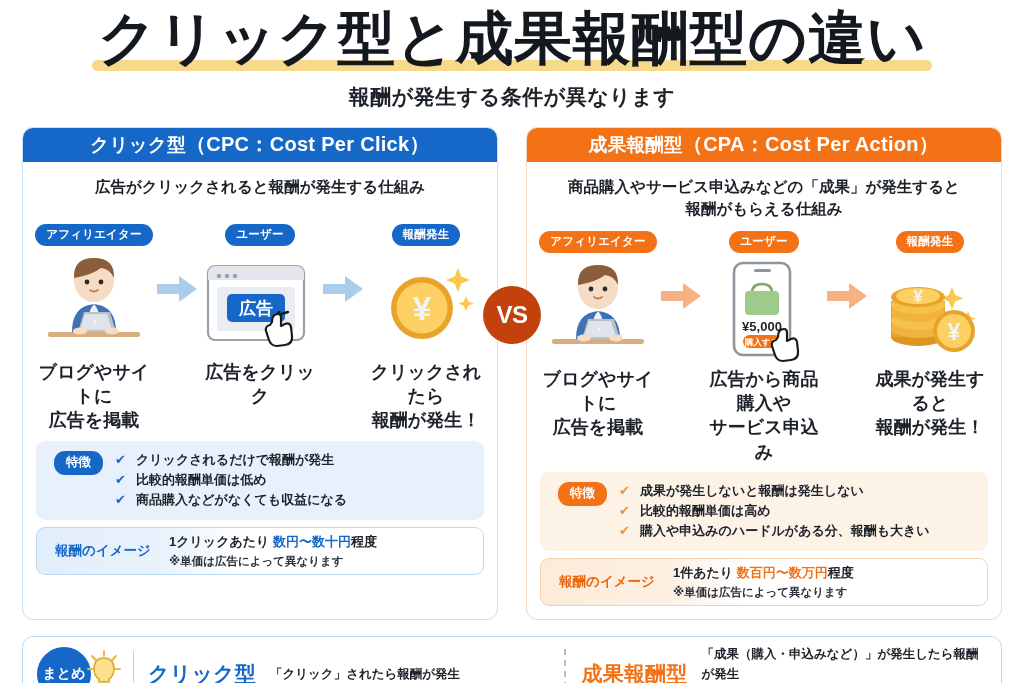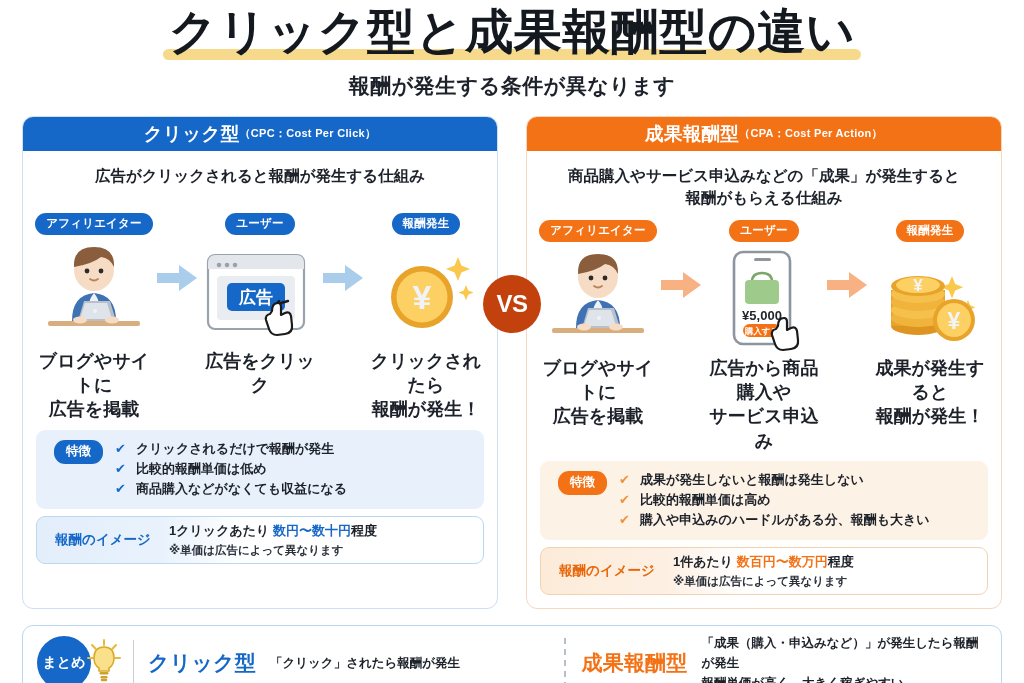--- a/index.html
+++ b/index.html
@@ -14,21 +14,21 @@
   }
 
   
   .title-wrap {
     text-align: center;
     padding-top: 6px;
   }
   .main-title {
     display: inline-block;
     position: relative;
-    font-size: 48px;
+    font-size: 58px;
     font-weight: 700;
     color: #14181f;
     letter-spacing: 0.5px;
     line-height: 1.1;
     padding: 0 6px 2px 6px;
   }
   .main-title::after {
     content: "";
     position: absolute;
     left: 0; right: 0;
@@ -68,21 +68,21 @@
     display: flex;
     align-items: center;
     justify-content: center;
     color: #fff;
     font-size: 18.5px;
     font-weight: 700;
     letter-spacing: 0.3px;
   }
   .panel-head.blue   { background: #1668c8; }
   .panel-head.orange { background: #f47216; }
-  .head-en { font-size: 11px; font-weight: 700; }
+  .head-en { font-size: 20px; font-weight: 700; }
 
   .panel-desc {
     text-align: center;
     font-size: 15.5px;
     font-weight: 700;
     color: #1d222a;
     line-height: 1.45;
     padding: 14px 10px 6px 10px;
     min-height: 58px;
   }

